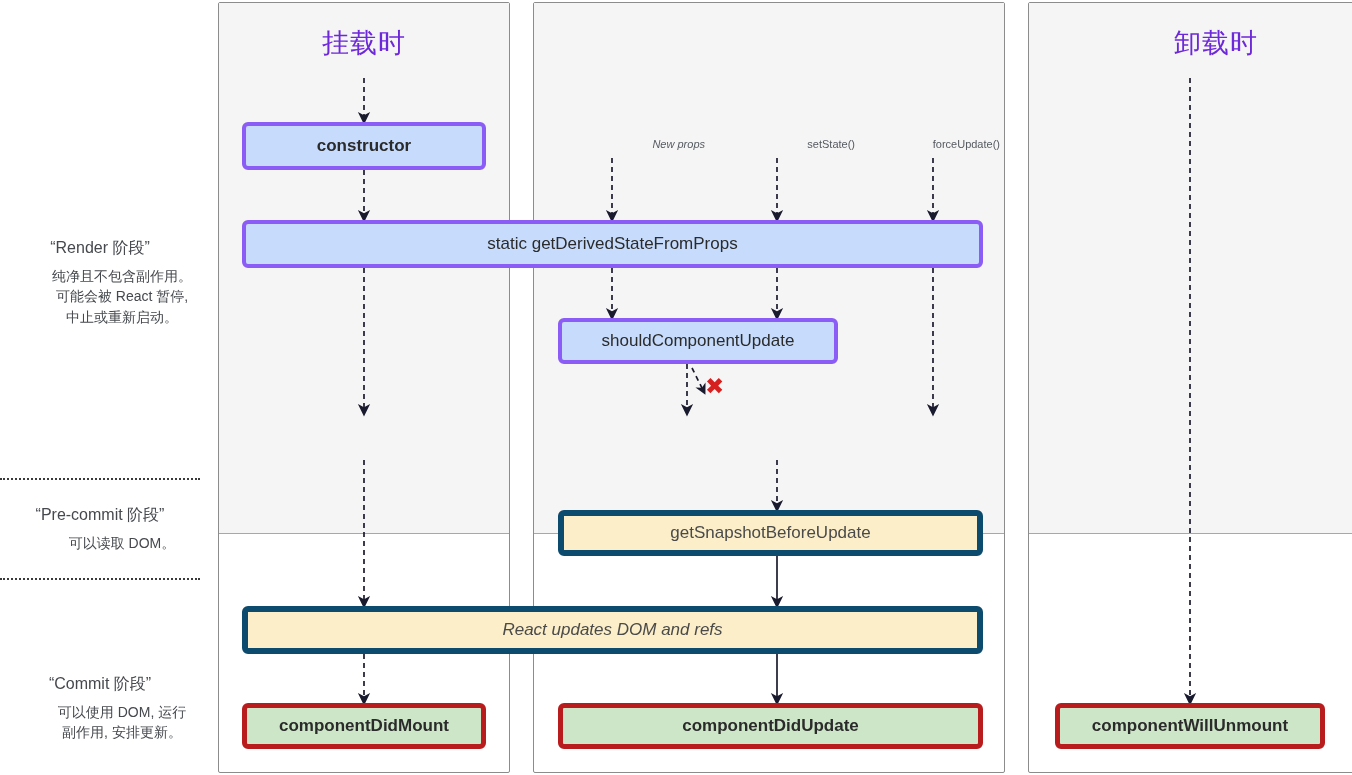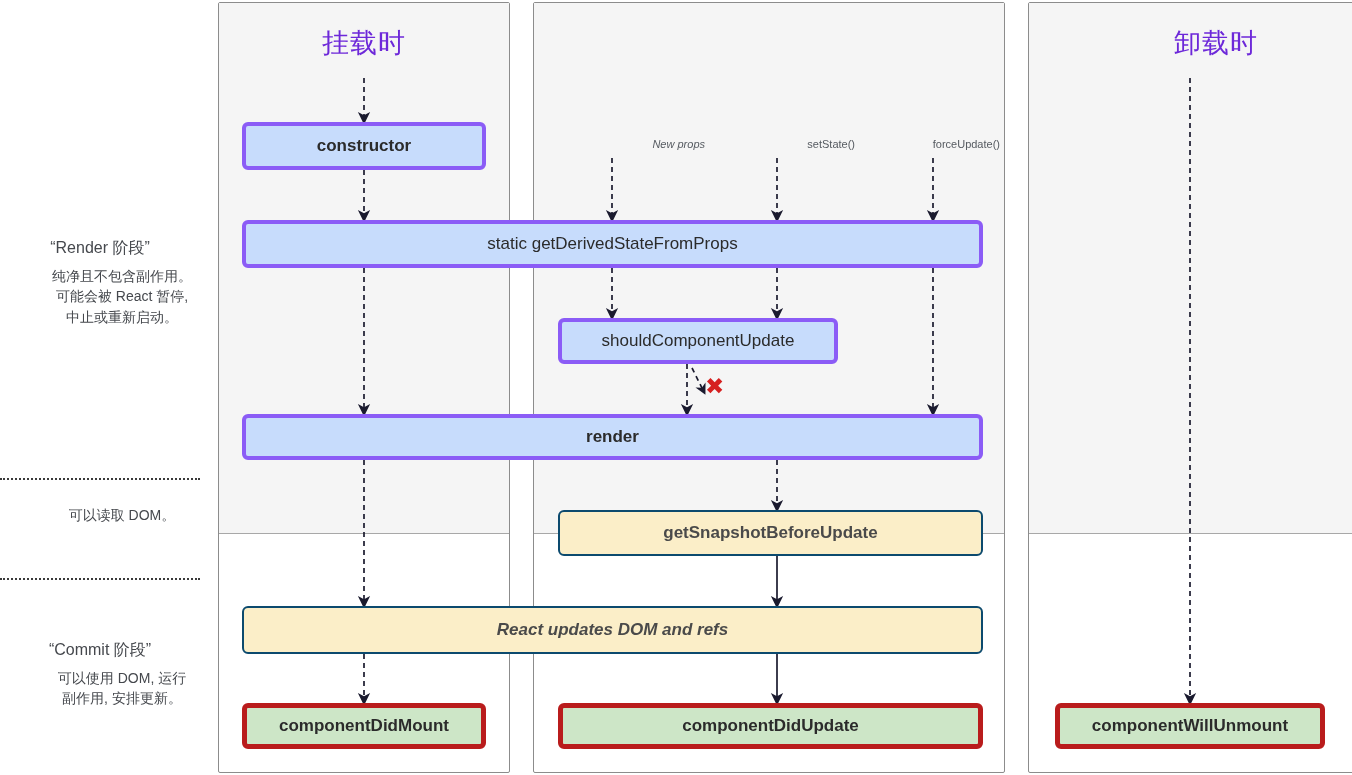--- a/index.html
+++ b/index.html
@@ -67,21 +67,21 @@
     margin-bottom: 7px;
     white-space: nowrap;
   }
   .phase-label .desc {
     font-size: 14px;
     line-height: 1.45;
     margin-left: 44px;
   }
   #label-render     { top: 238px; }
   #label-precommit  { top: 505px; }
-  #label-commit     { top: 640px; }
+  #label-commit     { top: 674px; }
 
   .phase-divider {
     position: absolute;
     left: 0; width: 200px;
     height: 0;
     border-top: 2px dotted #3a3a3a;
   }
   #divider-1 { top: 478px; }
   #divider-2 { top: 578px; }
 
@@ -98,23 +98,22 @@
     line-height: 1.2;
     z-index: 5;
   }
   .node.blue {
     background: #c7dcfc;
     border: 4px solid #8b5cf6;
     color: #2b2b2b;
   }
   .node.yellow {
     background: #fbeec8;
-    border: 2px solid #0c4a6e;
+    border: 6px solid #0c4a6e;
     color: #4a4a4a;
-    font-weight: bold;
   }
   .node.green {
     background: #cde6c7;
     border: 5px solid #b91c1c;
     color: #2b2b2b;
   }
   .node.bold   { font-weight: bold; }
   .node.italic { font-style: italic; }
 
   #node-constructor   { left: 242px;  top: 122px; width: 244px; height: 48px; }
@@ -184,20 +183,21 @@
     <div class="desc">
       <div>纯净且不包含副作用。</div>
       <div>可能会被 React 暂停,</div>
       <div>中止或重新启动。</div>
     </div>
   </div>
 
   <div class="phase-divider" id="divider-1"></div>
 
   <div class="phase-label" id="label-precommit">
+    <div class="ttl">“Pre-commit 阶段”</div>
     <div class="desc">
       <div>可以读取 DOM。</div>
     </div>
   </div>
 
   <div class="phase-divider" id="divider-2"></div>
 
   <div class="phase-label" id="label-commit">
     <div class="ttl">“Commit 阶段”</div>
     <div class="desc">
@@ -252,21 +252,20 @@
   <div class="trigger italic" id="trig-newprops">New props</div>
   <div class="trigger" id="trig-setstate">setState()</div>
   <div class="trigger" id="trig-force">forceUpdate()</div>
 
   <div class="node blue bold" id="node-constructor">constructor</div>
 
   <div class="node blue" id="node-gdsfp">static getDerivedStateFromProps</div>
 
   <div class="node blue" id="node-scu">shouldComponentUpdate</div>
 
-  <div class="node blue bold" id="node-render">render</div>
 
   <div class="node yellow" id="node-snapshot">getSnapshotBeforeUpdate</div>
 
   <div class="node yellow italic" id="node-updates-dom">React updates DOM and refs</div>
 
   <div class="node green bold" id="node-cdm">componentDidMount</div>
 
   <div class="node green bold" id="node-cdu">componentDidUpdate</div>
 
   <div class="node green bold" id="node-cwu">componentWillUnmount</div>

